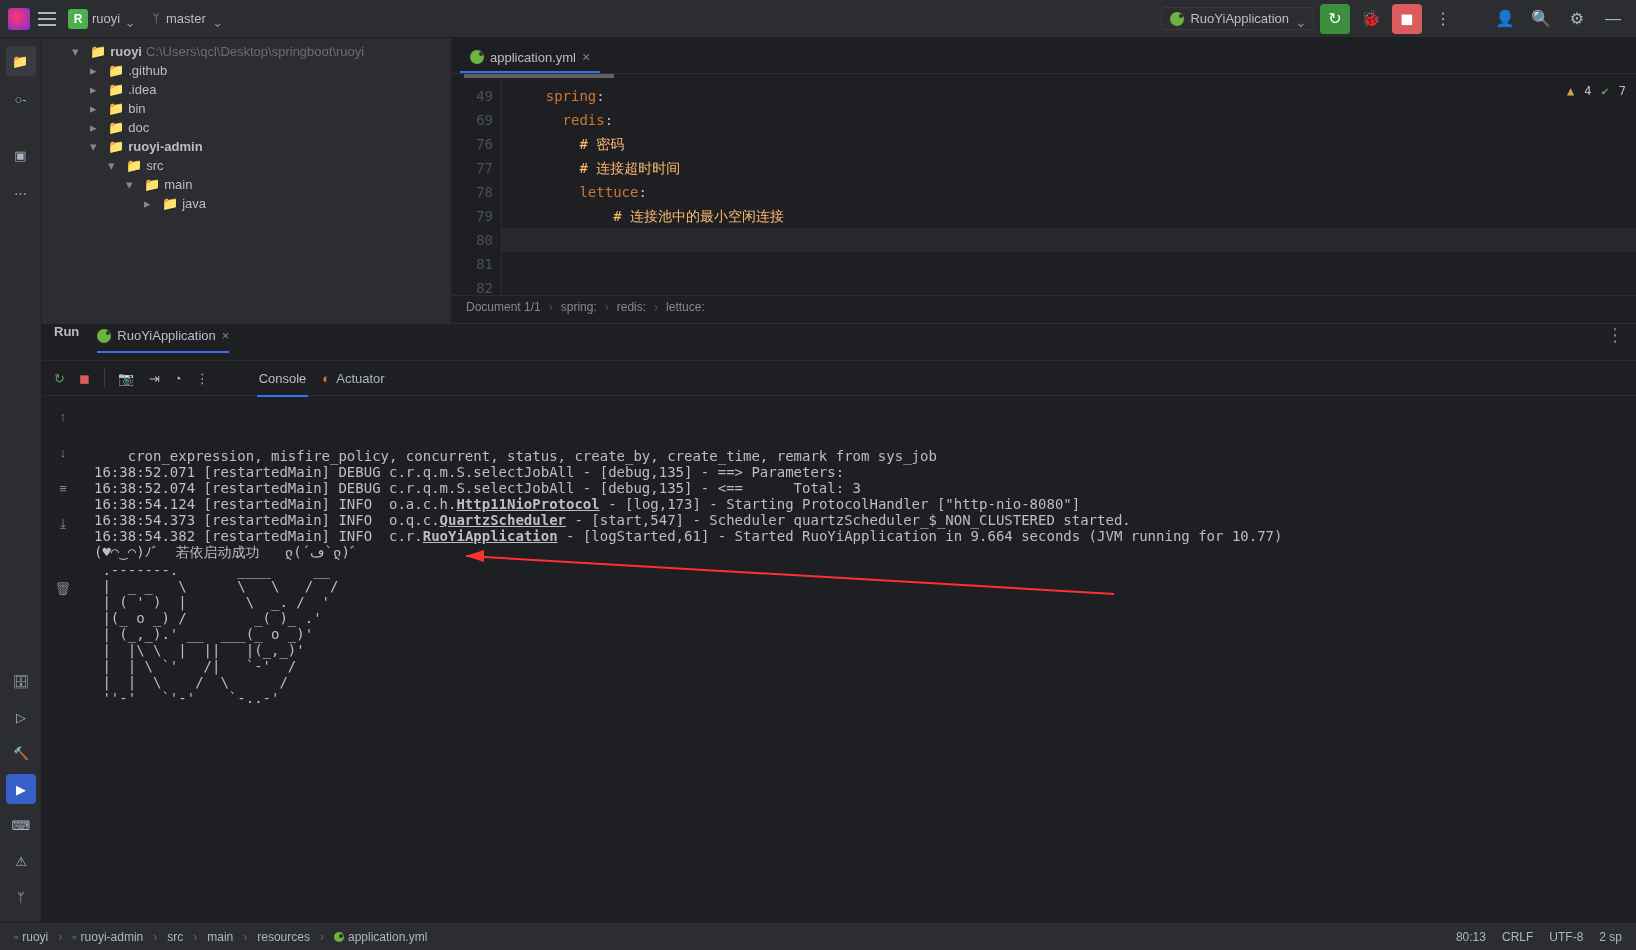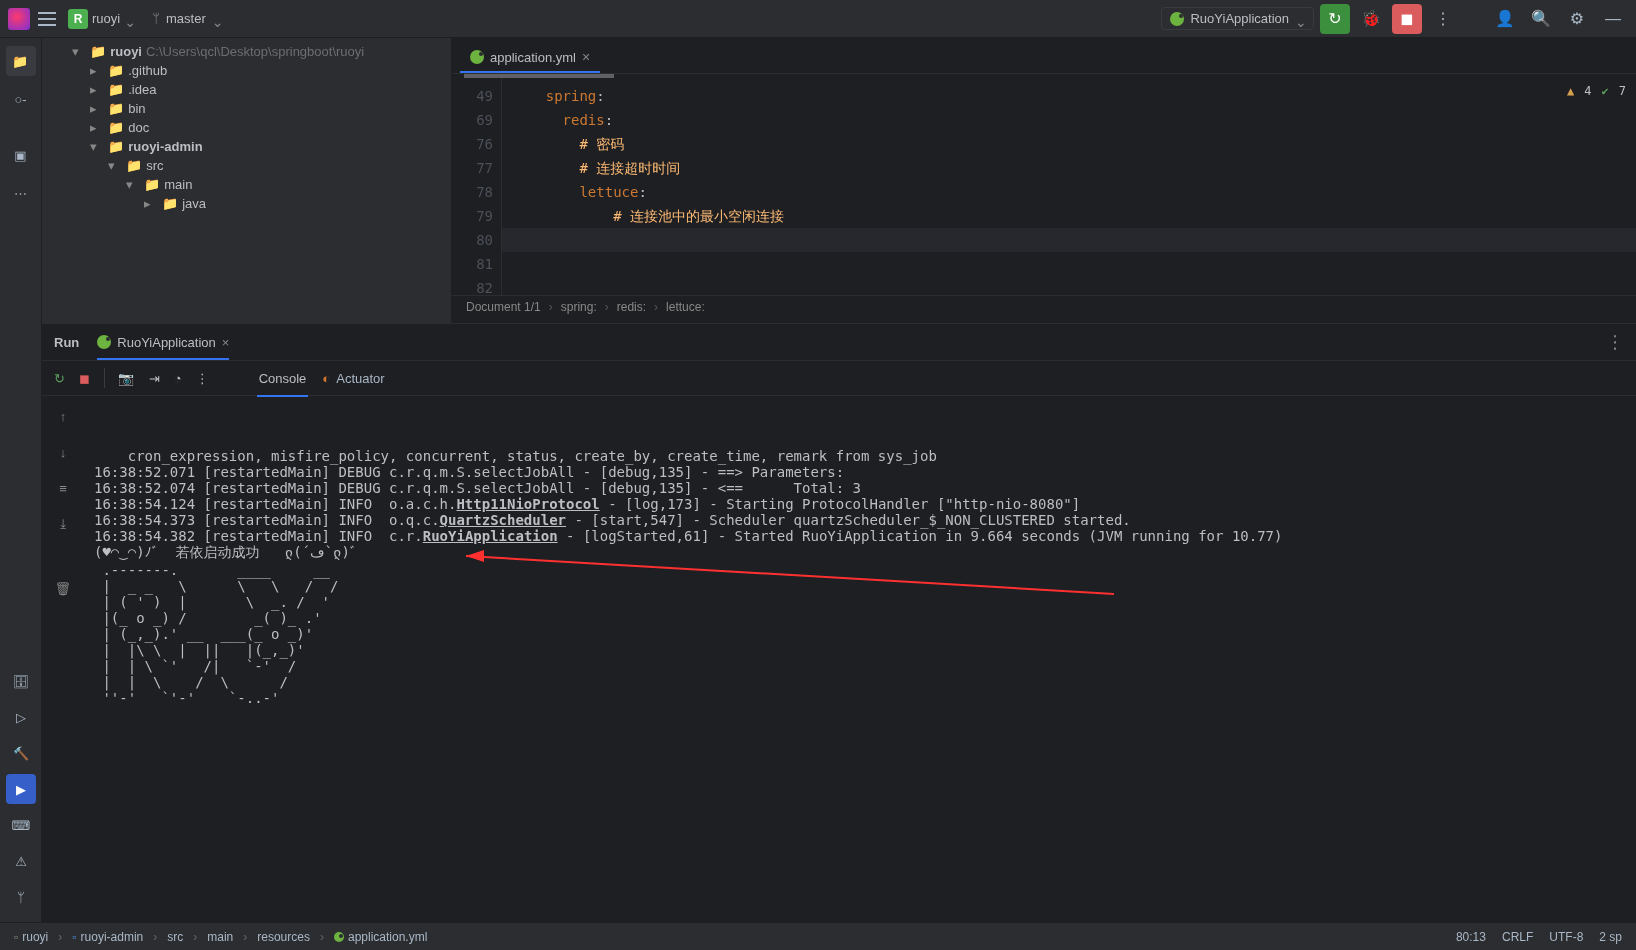--- a/index.html
+++ b/index.html
@@ -59,21 +59,21 @@
 .code-line { height:24px; line-height:24px; white-space:pre; }
 .line-hl { position:absolute; left:0; right:0; height:24px; background:#26282e; } .cmt{ color:#fdba74; } .key{ color:#cc7832; }
 .badge-corner { position:absolute; top:6px; right:10px; display:flex; gap:10px; font-size:12px; align-items:center; }
 .warntri { color:#d6a14e; }
 .checkg { color:#5b9e5b; }
 
 .breadcrumb { height:28px; display:flex; align-items:flex-start; padding:4px 14px; gap:8px; font-size:12px; color:#888; border-top:1px solid #2b2d30; }
 
 
 .run-panel { flex:1; background:#1e1f22; border-top:1px solid #2b2d30; display:flex; flex-direction:column; min-height:0; }
-.run-tabs { height:36px; display:flex; align-items:center; padding:0 12px; gap:18px; }
+.run-tabs { height:36px; display:flex; align-items:flex-start; padding:0 12px; gap:18px; }
 .run-tabs .rlabel { font-weight:600; }
 .run-tab { display:flex; align-items:center; gap:6px; padding:4px 0; position:relative; cursor:pointer; }
 .run-tab.active::after { content:""; position:absolute; bottom:-6px; left:0; right:0; height:2px; background:#3574f0; }
 .run-tab-x { color:#888; }
 .run-more { margin-left:auto; color:#888; font-size:18px; cursor:pointer; }
 .run-toolbar { height:36px; display:flex; align-items:center; padding:0 12px; gap:14px; border-bottom:1px solid #2b2d30; border-top:1px solid #2b2d30; }
 .run-toolbar .sep { width:1px; height:20px; background:#393b40; }
 .console-subtab { cursor:pointer; padding:4px 2px; position:relative; }
 .console-subtab.active::after { content:""; position:absolute; bottom:-7px; left:0; right:0; height:2px; background:#3574f0; }
 .actuator { display:flex; align-items:center; gap:6px; color:#a9b7c6; cursor:pointer; }

